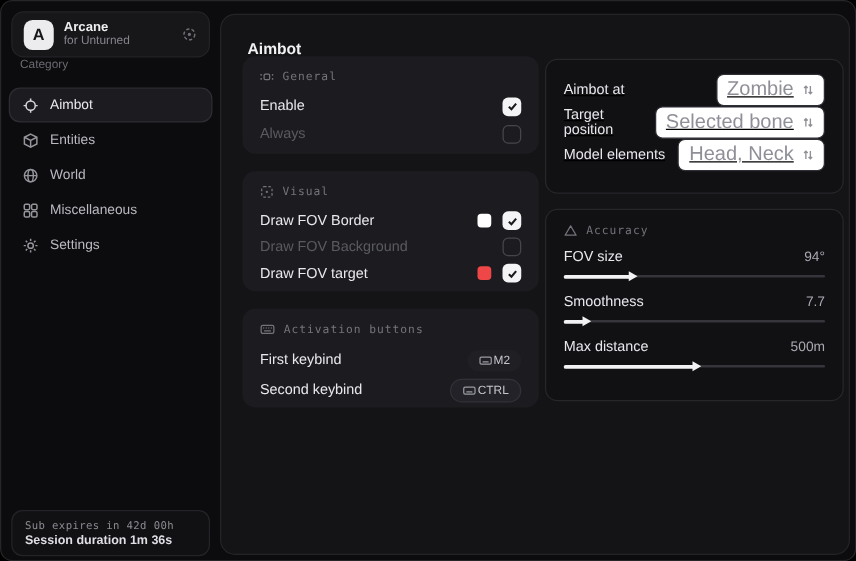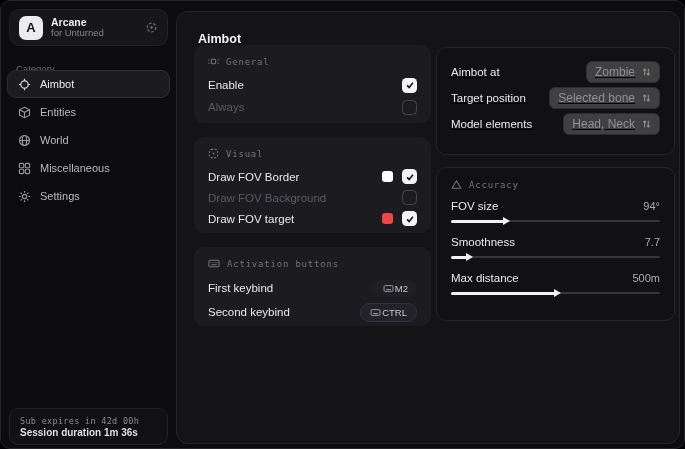--- a/index.html
+++ b/index.html
@@ -24,21 +24,21 @@
     width:24px; height:24px; background:#ececee; border-radius:7px;
     display:flex; align-items:center; justify-content:center;
     color:#17171a; font-weight:bold; font-size:13px; flex:none;
   }
   .app-names{ flex:1; line-height:1.15; }
   .app-name{ font-size:10.5px; font-weight:bold; color:#ededf0; }
   .app-sub{ font-size:9.5px; color:#85858c; }
   .hdr-ico{ color:#6f6f77; display:flex; }
 
   .category{
-    position:absolute; left:15px; top:62px;
+    position:absolute; left:15px; top:45px;
     font-size:9.5px; color:#6a6a71;
   }
 
   .menu{ position:absolute; left:6px; top:69px; width:163px; }
   .mitem{
     height:28px; display:flex; align-items:center; gap:9px;
     padding:0 10px; border-radius:9px; border:1px solid transparent;
     color:#b9b9bf; font-size:11px; cursor:default;
   }
   .mitem .mico{ color:#95959c; display:flex; }
@@ -109,22 +109,22 @@
     font-size:9.5px; color:#c6c6cd;
     border-radius:999px; padding:3px 9px;
   }
   .kpill.plain{ background:#1f1f24; }
   .kpill.framed{ background:#222228; border:1px solid #313138; }
   .kpill .kico{ display:flex; color:#9b9ba3; }
 
   
   .spill{
     display:flex; align-items:center; gap:7px;
-    background:#404040; border:1px solid #2d2d34; border-radius:6px;
-    padding:3px 8px; font-size:12px; color:#8f8f98;
+    background:#ffffff; border:1px solid #2d2d34; border-radius:6px;
+    padding:3px 8px; font-size:16px; color:#8f8f98;
   }
   .spill .sico{ display:flex; color:#8f8f98; }
 
   
   .acc-row{ margin-bottom:8px; }
   .acc-top{ display:flex; align-items:center; height:17px; }
   .acc-val{ font-size:11px; color:#aaaab2; }
   .slider{ position:relative; height:9px; margin-top:2px; }
   .track{ position:absolute; left:0; right:0; top:4px; height:2px; background:#35353b; border-radius:2px; }
   .fill{ position:absolute; left:0; top:3.5px; height:3px; background:#f2f2f4; border-radius:2px; }

